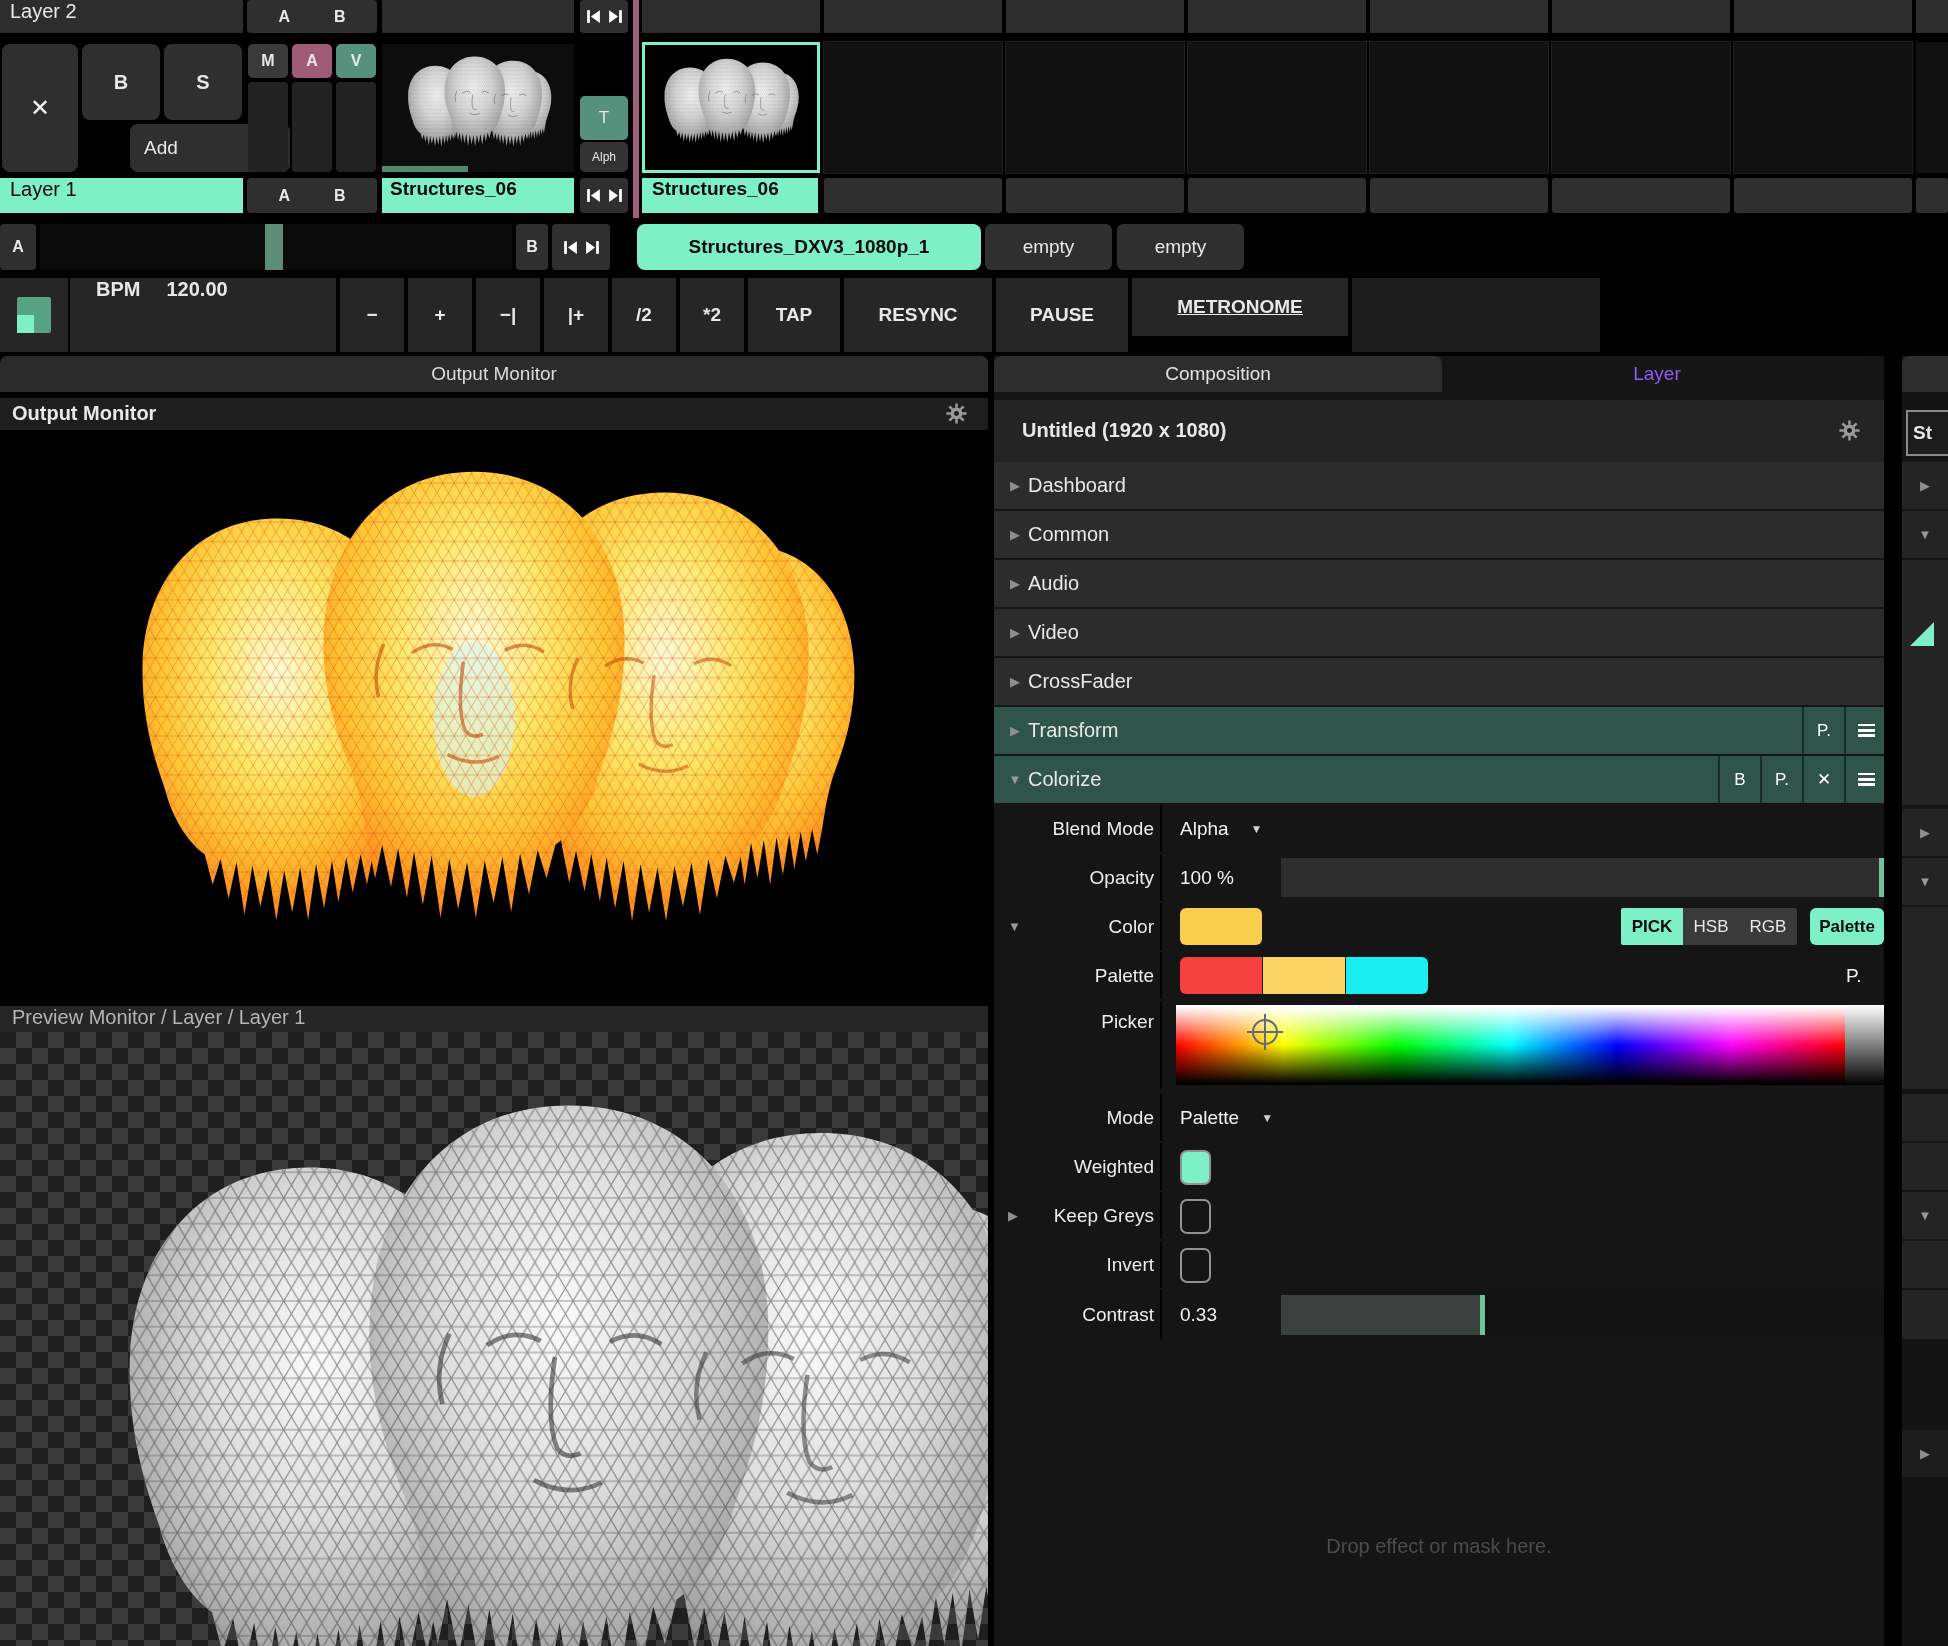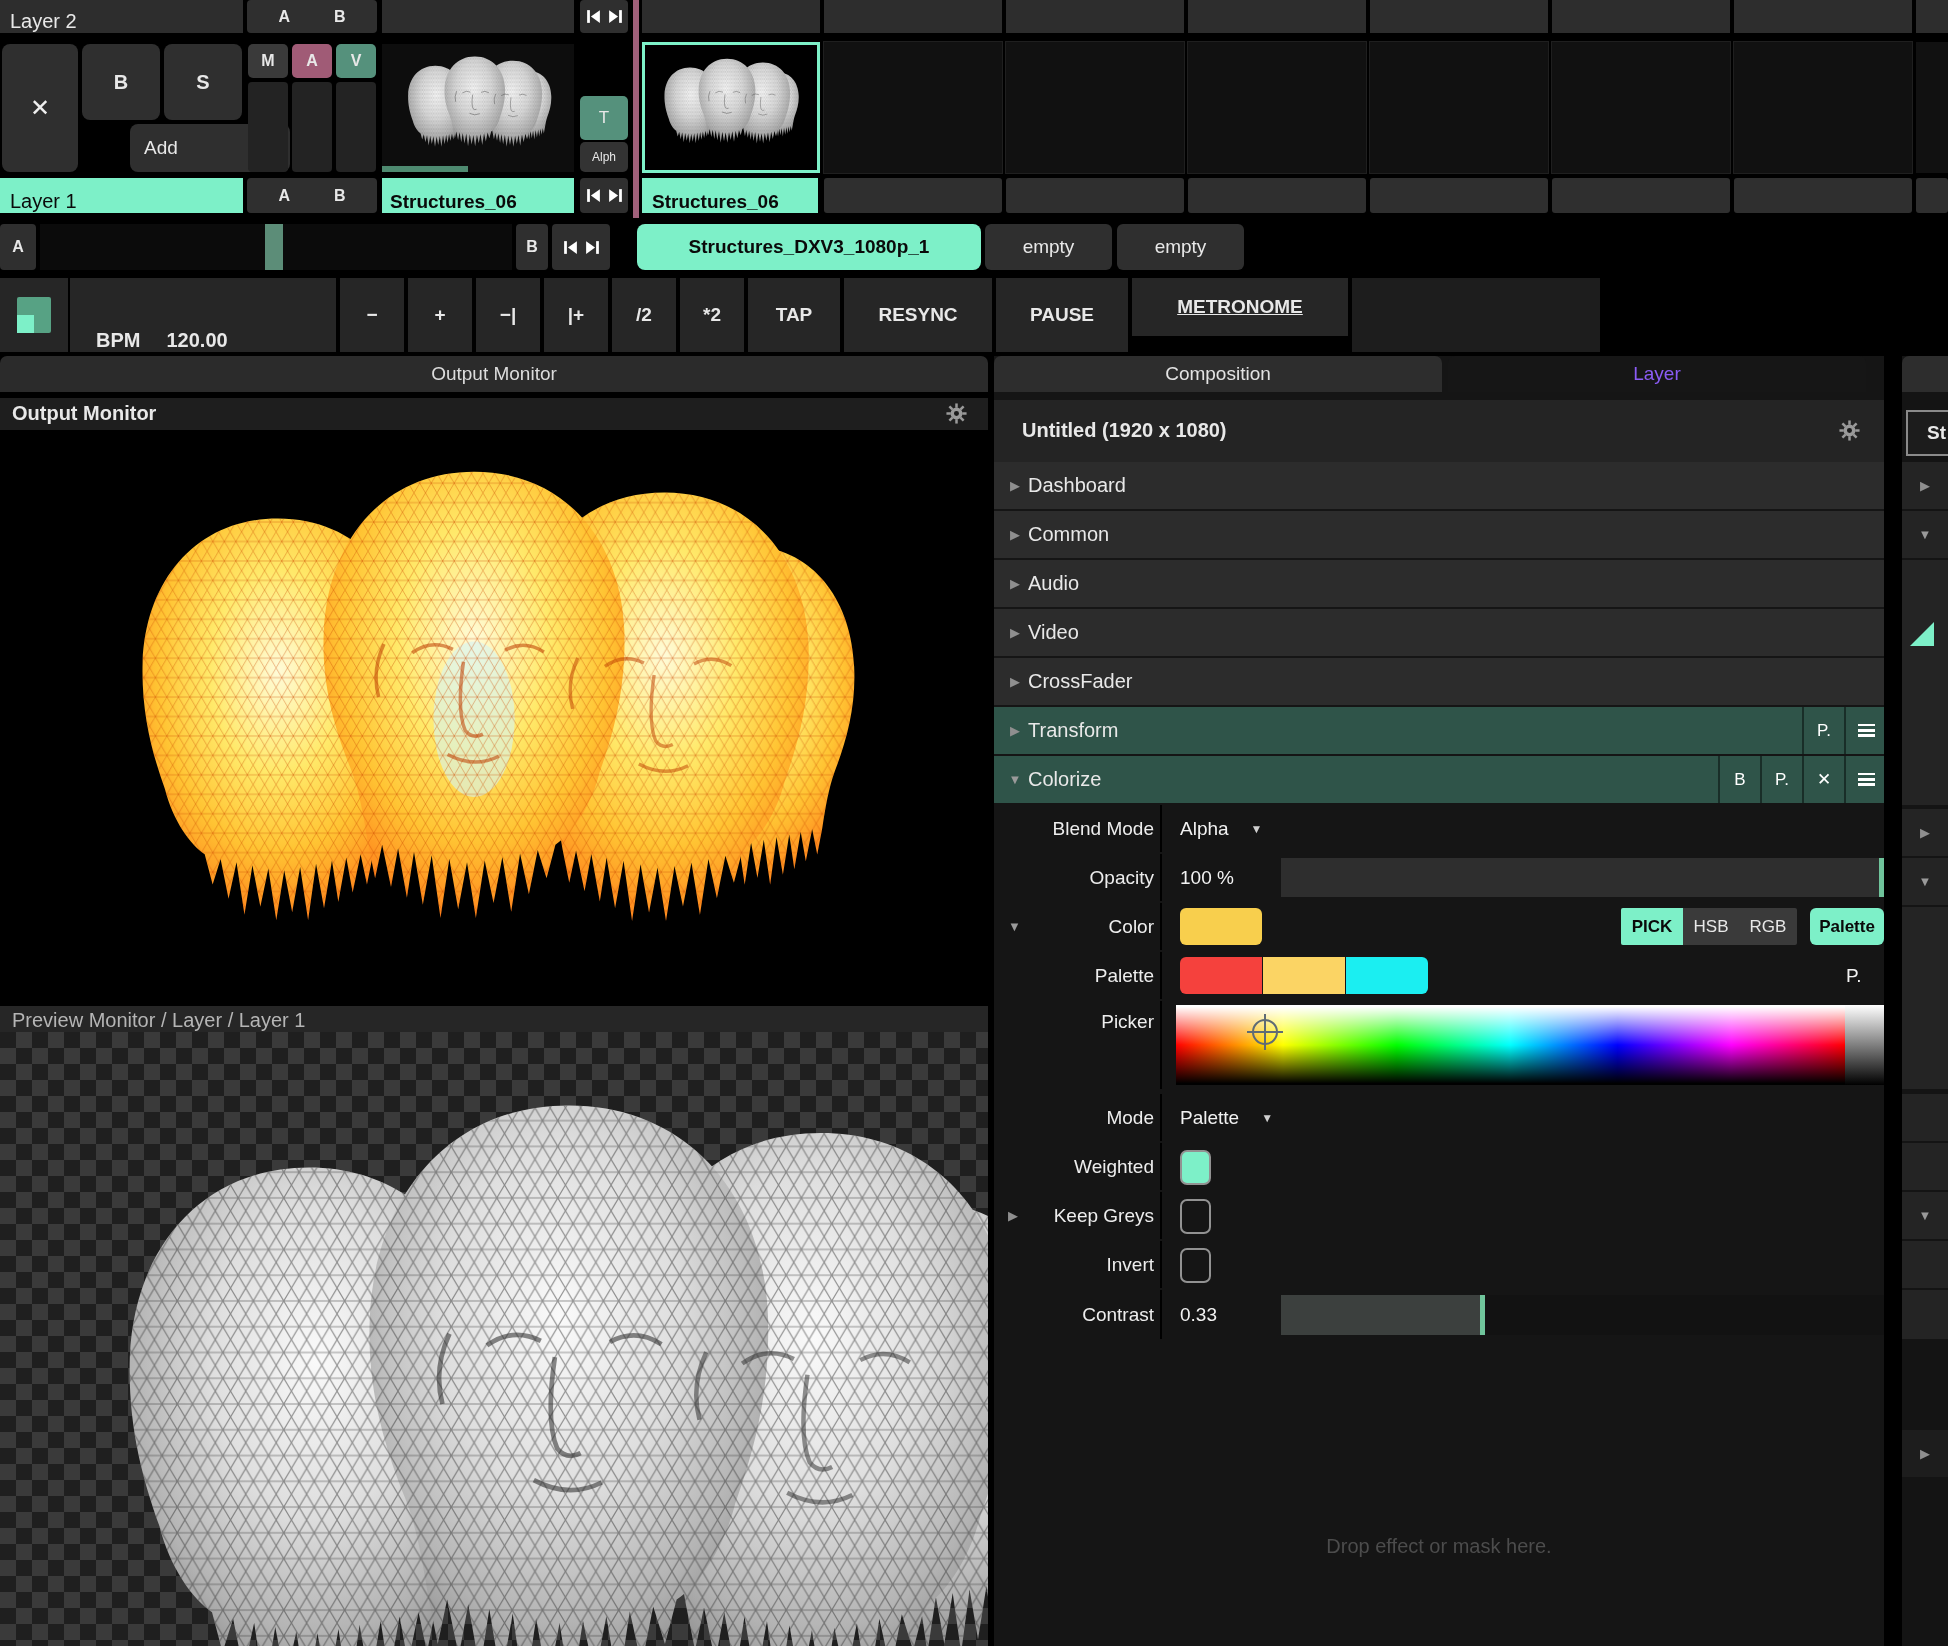--- a/index.html
+++ b/index.html
@@ -4,21 +4,21 @@
 <style>
   html,body{margin:0;padding:0;background:#000;}
   #app{position:relative;width:1948px;height:1646px;background:#000;overflow:hidden;
        font-family:"Liberation Sans", sans-serif;color:#e8e8e8;-webkit-font-smoothing:antialiased;}
   .abs{position:absolute;}
   .cell{background:#2d2d2d;}
   .btn{background:#2f2f2f;border-radius:6px;display:flex;align-items:center;justify-content:center;}
   .mint{background:#7df0c8;color:#0a0a0a;}
   .teal{background:#55917c;}
   .mauve{background:#a05b76;}
-  .lbl{display:flex;align-items:flex-end;}
+  .lbl{display:flex;align-items:flex-start;}
   .ctr{display:flex;align-items:center;justify-content:center;}
   .f20{font-size:20px;} .f19{font-size:19px;} .f17{font-size:17px;} .f16{font-size:16px;} .f14{font-size:12px;}
   .bold{font-weight:700;}
   .tp{display:flex;gap:5px;align-items:center;justify-content:center;}
   .tp svg{width:17px;height:15px;fill:#fff;}
   .hamb{width:17px;height:13px;background:repeating-linear-gradient(to bottom,#fff 0 2.4px,transparent 2.4px 5.2px);}
   .arrow-r{color:#8f8f8f;font-size:13px;}
   .arrow-d{color:#9a9a9a;font-size:13px;}
   .dd{color:#cfcfcf;font-size:12px;margin-left:22px;}
   
@@ -514,21 +514,21 @@
     </div>
 
     <div class="abs ctr" style="left:0;top:1100px;width:890px;height:180px;">
       <span class="f20" style="color:#4c4c4c;">Drop effect or mask here.</span>
     </div>
   </div>
 
   <div class="abs" style="left:1902px;top:356px;width:46px;height:1290px;background:#141414;">
     <div class="mini-row" style="top:0;height:36px;background:#2d2d2d;border-radius:7px 0 0 0;"></div>
     <div class="abs" style="left:4px;top:54px;width:42px;height:42px;background:#1c1c1c;border:2px solid #8a8a8a;overflow:hidden;display:flex;align-items:center;">
-      <span class="f19 bold" style="padding-left:19px;">St</span>
+      <span class="f19 bold" style="padding-left:5px;">St</span>
     </div>
     <div class="mini-row" style="top:106px;height:47px;">
         <span class="arrow-r">▶</span>
       </div>
     <div class="mini-row" style="top:155px;height:47px;">
         <span class="arrow-d">▼</span>
       </div>
     <div class="mini-row" style="top:204px;height:245px;">
       <div style="position:absolute;left:8px;top:62px;width:0;height:0;border-bottom:24px solid #7df0c8;border-left:24px solid transparent;"></div>
     </div>

